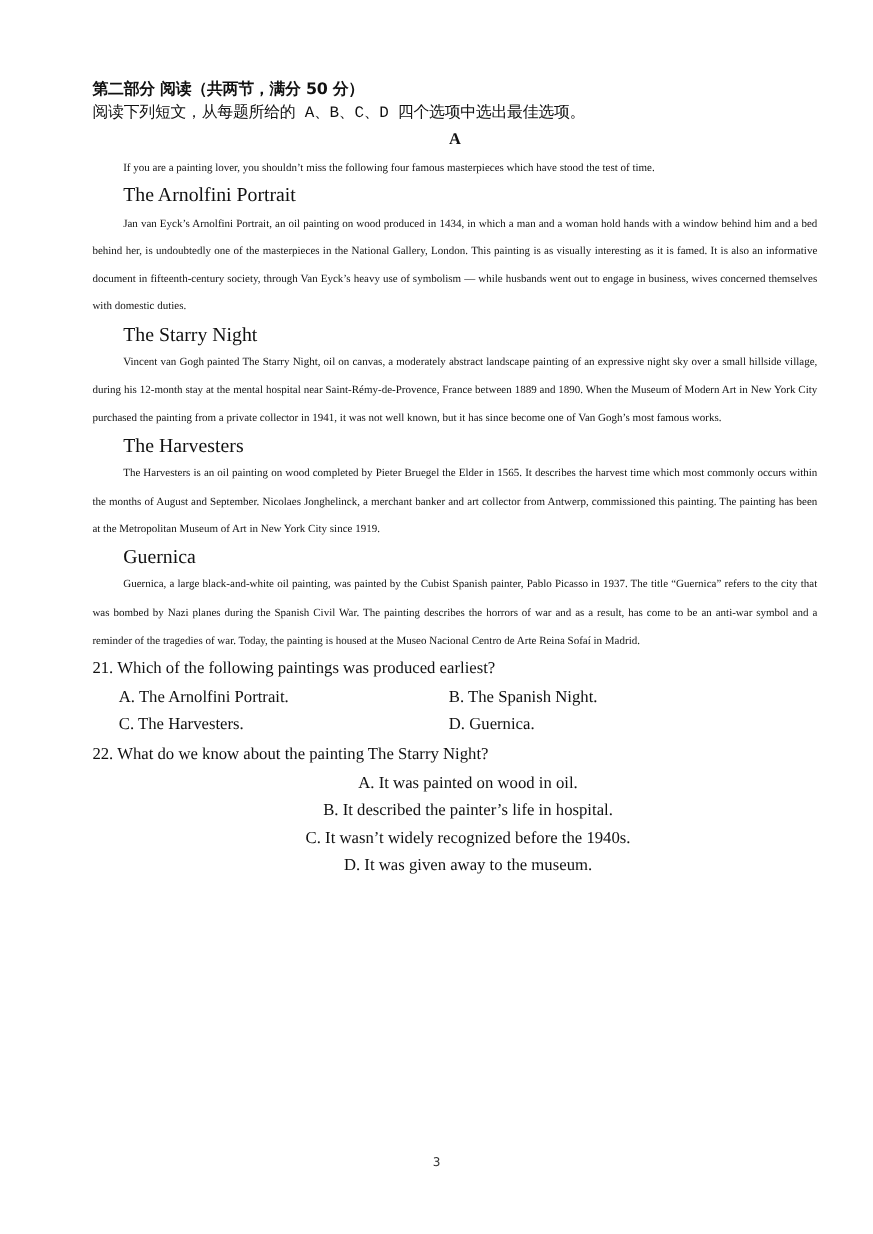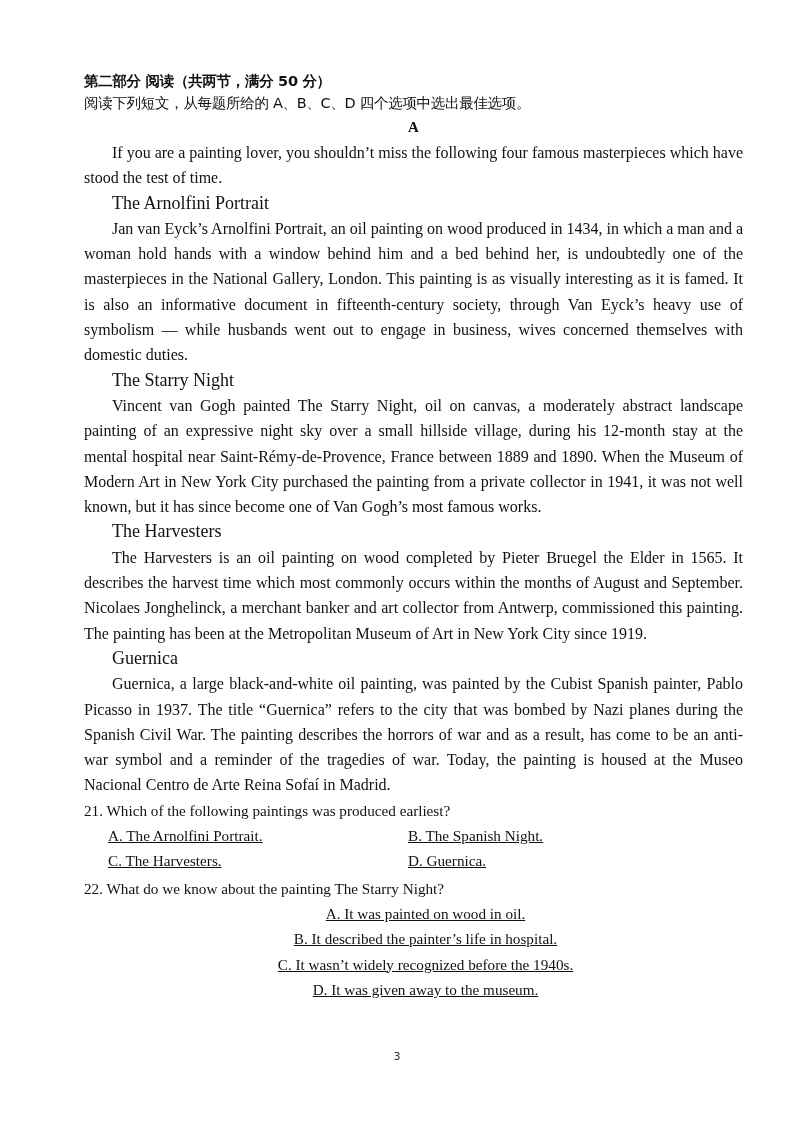--- a/index.html
+++ b/index.html
@@ -1,27 +1,27 @@
 <!DOCTYPE html>
 <html><head>
 <meta charset="utf-8">
 <style>
   html, body { margin: 0; padding: 0; background: #ffffff; }
   body { width: 794px; height: 1122px; position: relative; overflow: hidden;
          font-family: "Liberation Serif", "DejaVu Serif", serif; color: #111; }
   .page { position: absolute; left: 68px; top: 70px; width: 659px; margin-left: 16px; }
   .hdr { font-family: "DejaVu Sans", sans-serif; font-weight: bold; font-size: 14.5px;
          line-height: 22px; height: 22px; white-space: nowrap; letter-spacing: -0.3px; }
-  .hdr.plain { font-weight: normal; }
+  .hdr.plain { font-weight: normal; font-family: Liberation Mono, monospace; }
   .center { text-align: center; font-weight: bold; font-size: 15px; line-height: 26px; height: 26px; }
-  p { margin: 0; font-size: 16px; line-height: 25.3px; text-align: justify; text-indent: 28px; }
+  p { margin: 0; font-size: 10px; line-height: 25.3px; text-align: justify; text-indent: 28px; }
   .sub { font-weight: normal; font-size: 18px; line-height: 25.3px; padding-left: 28px; }
   .q { font-size: 15.2px; line-height: 25.3px; }
   .opts { display: grid; grid-template-columns: 300px 300px; padding-left: 24px; }
-  .opt { font-size: 15.2px; line-height: 25.3px; text-decoration: underline; }
+  .opt { font-size: 15.2px; line-height: 25.3px; }
   .optcol { padding-left: 24px; text-align: center; }
   .pagenum { position: absolute; top: 1050px; left: 0; width: 794px; text-align: center;
              font-size: 11px; font-family: "DejaVu Sans", sans-serif; color: #333; }
 </style>
 </head>
 <body>
 
 <div class="page">
   <div class="hdr">第二部分  阅读（共两节，满分 50 分）</div>
   <div class="hdr plain">阅读下列短文，从每题所给的 A、B、C、D 四个选项中选出最佳选项。</div>

